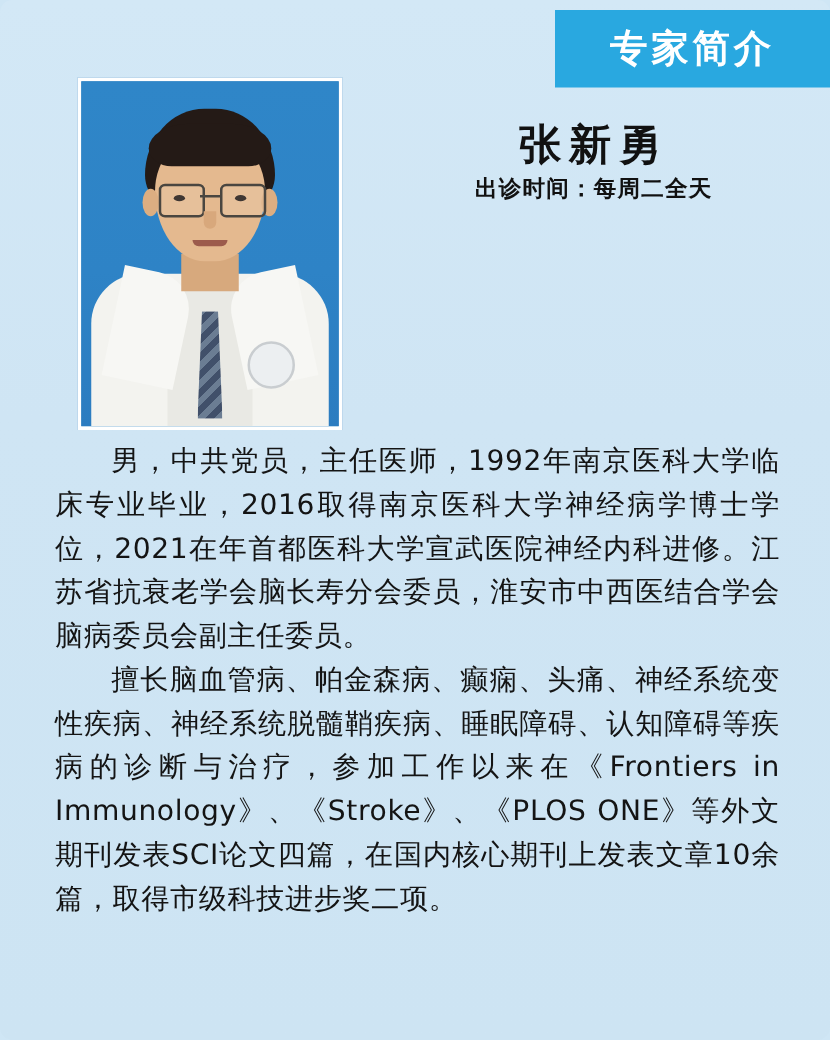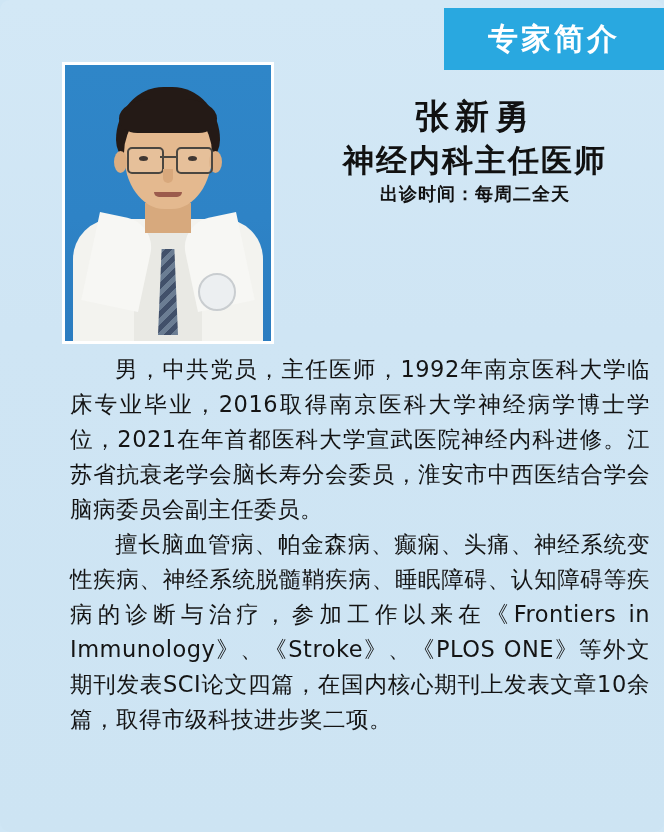--- a/index.html
+++ b/index.html
@@ -261,21 +261,20 @@
   .bio {
     position: absolute;
     left: 44px;
     top: 352px;
     width: 580px;
     color: #141414;
     font-size: 22.5px;
     line-height: 35px;
     letter-spacing: 0.5px;
     font-family: "DejaVu Sans", "Liberation Sans", sans-serif;
-    margin-left: 26px;
   }
   .bio p {
     margin: 0;
     text-indent: 2em;
     text-align: justify;
   }
 </style>
 </head>
 <body>
 
@@ -304,21 +303,20 @@
       <div class="p-glass-l"></div>
       <div class="p-glass-r"></div>
       <div class="p-bridge"></div>
       <div class="p-nose"></div>
       <div class="p-mouth"></div>
     </div>
   </div>
 
   <div class="info">
     <div class="doctor-name">张新勇</div>
-    <div class="doctor-title">神经内科主任医师</div>
     <div class="clinic-time">出诊时间：每周二全天</div>
   </div>
 
   <div class="bio">
     <p>男，中共党员，主任医师，1992年南京医科大学临床专业毕业，2016取得南京医科大学神经病学博士学位，2021在年首都医科大学宣武医院神经内科进修。江苏省抗衰老学会脑长寿分会委员，淮安市中西医结合学会脑病委员会副主任委员。</p>
     <p>擅长脑血管病、帕金森病、癫痫、头痛、神经系统变性疾病、神经系统脱髓鞘疾病、睡眠障碍、认知障碍等疾病的诊断与治疗，参加工作以来在《Frontiers in Immunology》、《Stroke》、《PLOS ONE》等外文期刊发表SCI论文四篇，在国内核心期刊上发表文章10余篇，取得市级科技进步奖二项。</p>
   </div>
 
 </div>
 

